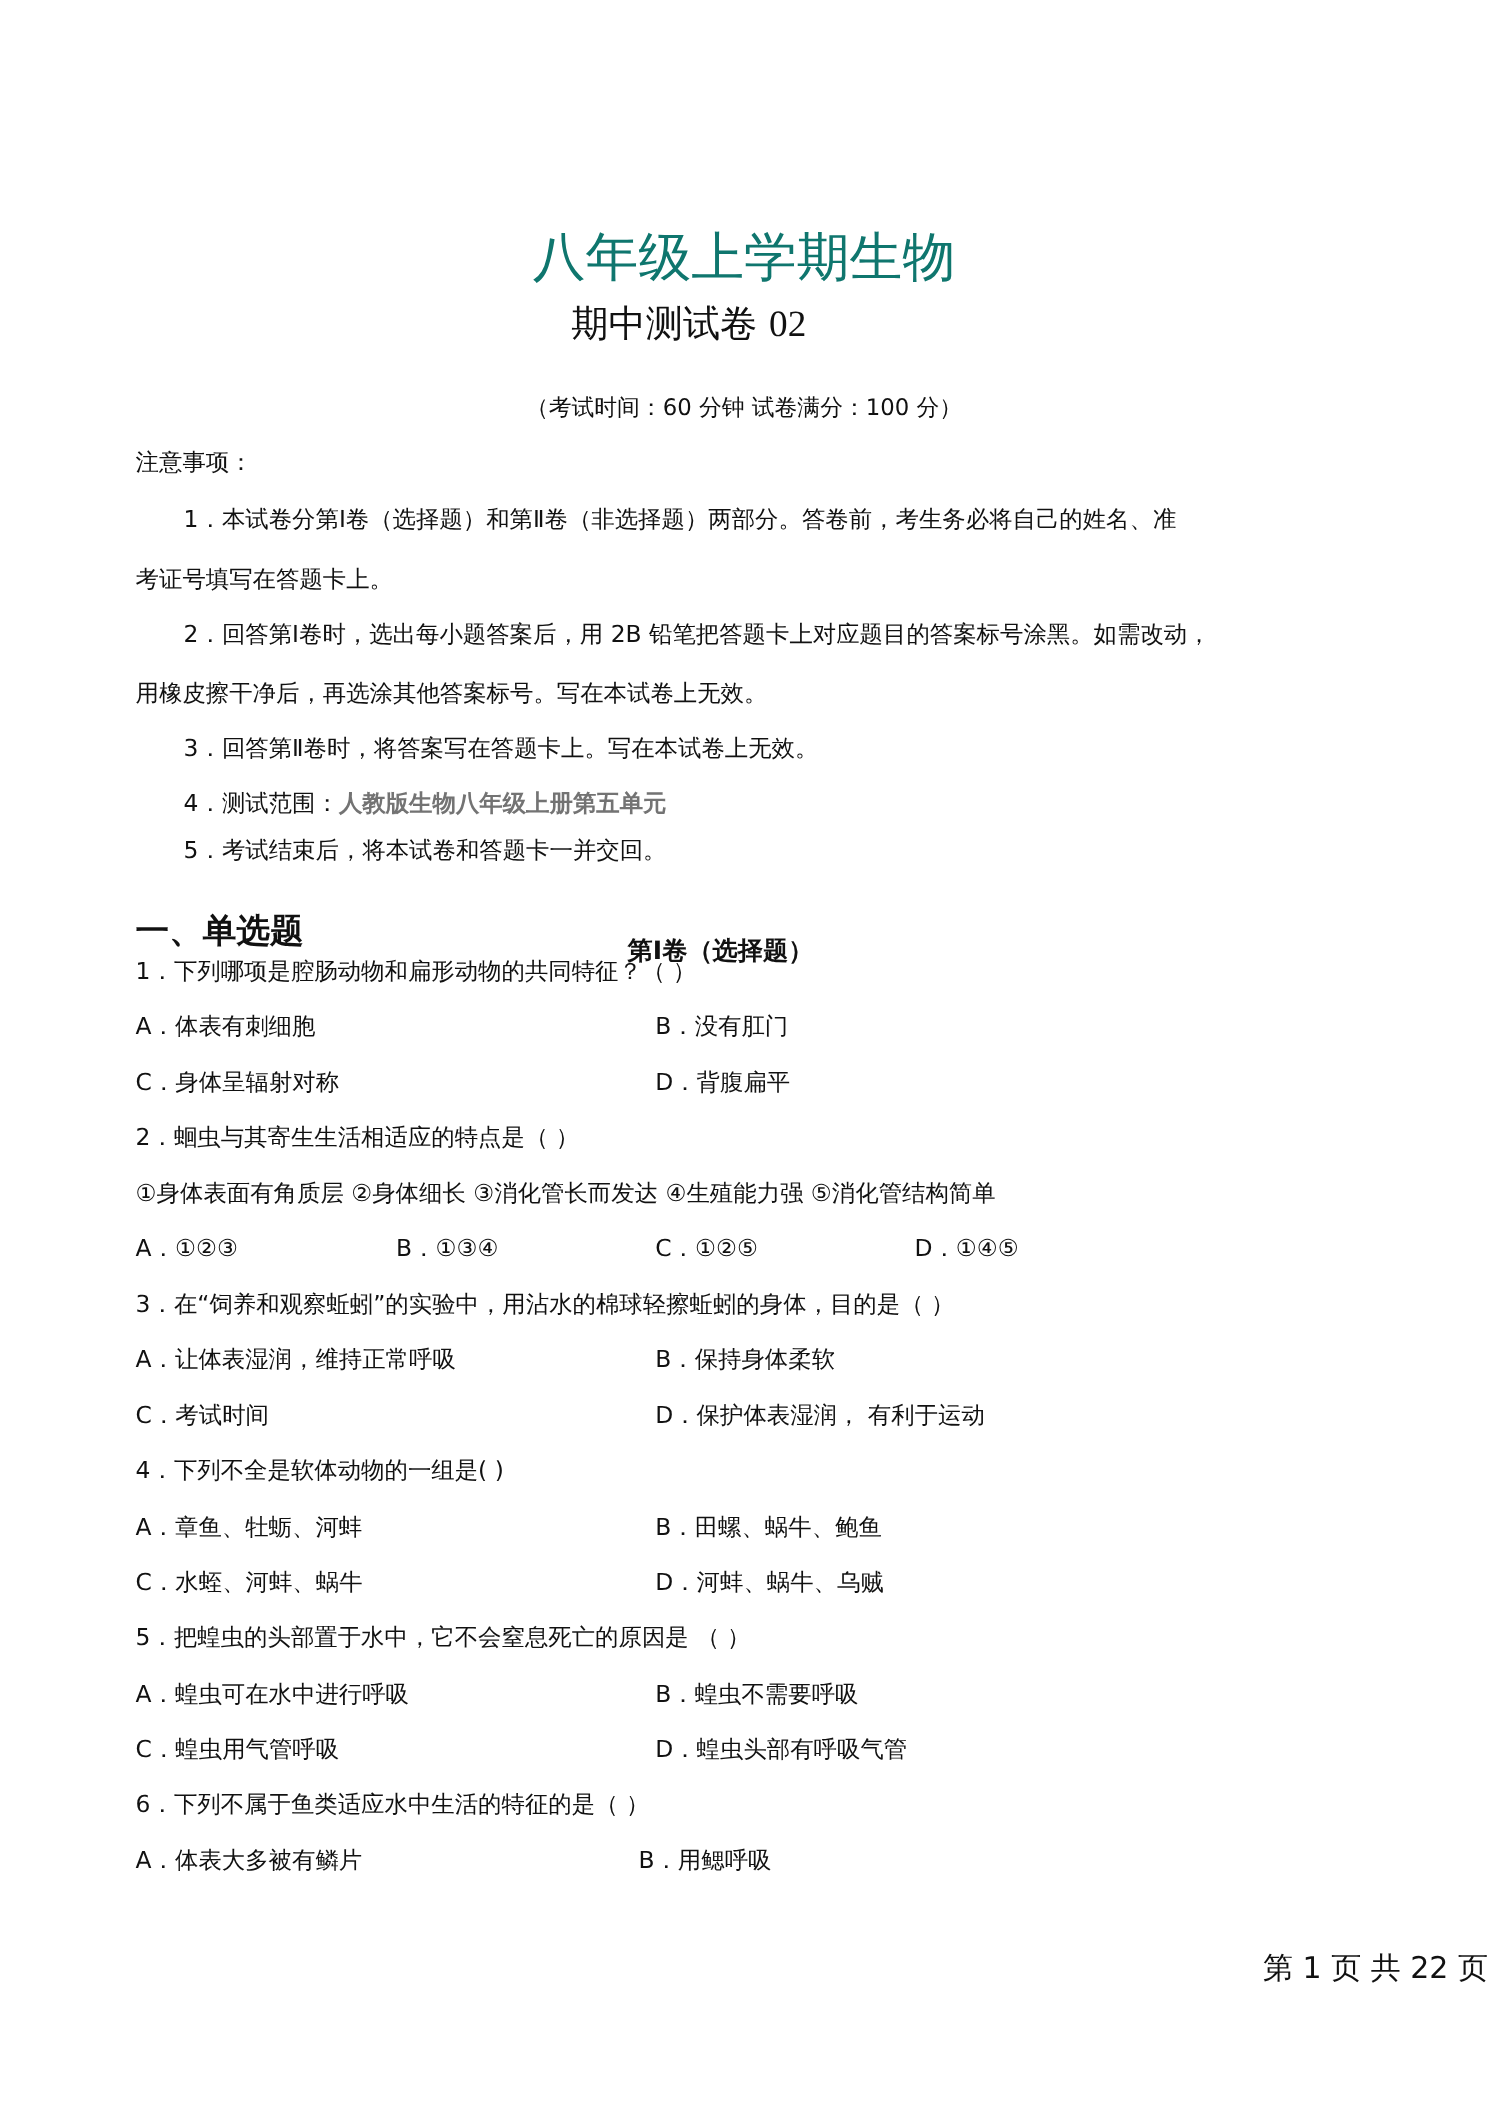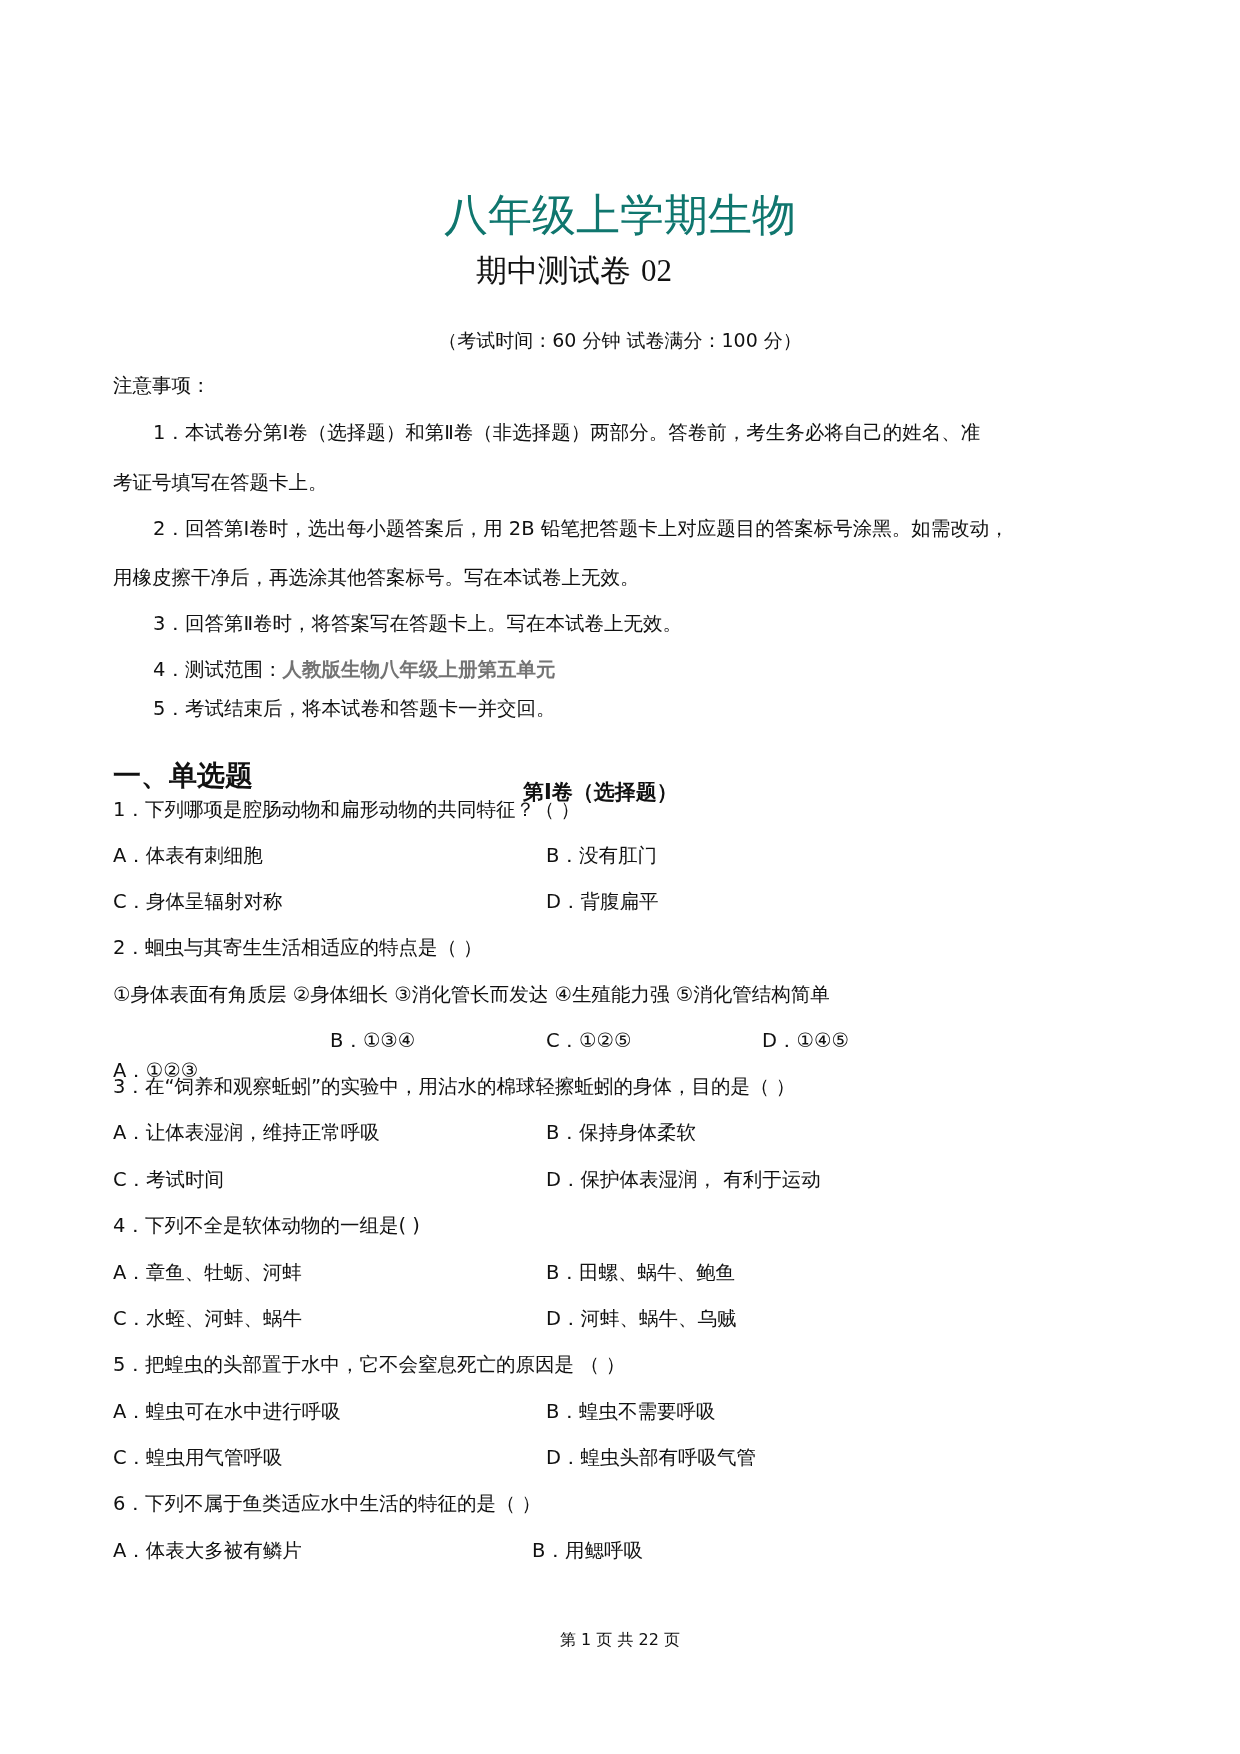--- a/index.html
+++ b/index.html
@@ -21,22 +21,22 @@
     .exam-info {
       left: 0; width: 1240px; top: 327px; text-align: center;
       font-size: 19px; line-height: 26px;
     }
     .body-text { font-size: 19.5px; line-height: 26px; }
     .red-bold { color: #737373; font-weight: bold; }
     .section-title { font-size: 21px; font-weight: bold; line-height: 28px; }
     .heading { font-size: 28px; font-weight: bold; line-height: 26px; }
     .opt { font-size: 19.5px; line-height: 26px; }
     .footer {
-      left: 0; width: 1240px; top: 1627px; text-align: center;
-      font-size: 16px; line-height: 26px;
+      left: 0; width: 1240px; top: 1627px; text-align: right;
+      font-size: 25px; line-height: 26px;
     }
   </style>
 </head>
 <body>
 
 <div class="abs title">八年级上学期生物</div>
 <div class="abs subtitle">
   <span>期中测试卷</span>
   <span class="num">02</span>
 </div>
@@ -62,21 +62,21 @@
 <div class="abs heading" style="left:113px; top:763px;">一、单选题</div>
 
 <div class="abs body-text" style="left:113px; top:797px;">1．下列哪项是腔肠动物和扁形动物的共同特征？（  ）</div>
 <div class="abs opt" style="left:113px; top:843px;">A．体表有刺细胞</div>
 <div class="abs opt" style="left:546px; top:843px;">B．没有肛门</div>
 <div class="abs opt" style="left:113px; top:889px;">C．身体呈辐射对称</div>
 <div class="abs opt" style="left:546px; top:889px;">D．背腹扁平</div>
 
 <div class="abs body-text" style="left:113px; top:935px;">2．蛔虫与其寄生生活相适应的特点是（        ）</div>
 <div class="abs body-text" style="left:113px; top:982px;">①身体表面有角质层  ②身体细长  ③消化管长而发达  ④生殖能力强     ⑤消化管结构简单</div>
-<div class="abs opt" style="left:113px; top:1058px;text-align:center;">A．①②③</div>
+<div class="abs opt" style="left:113px; top:1028px;text-align:center;">A．①②③</div>
 <div class="abs opt" style="left:330px; top:1028px;">B．①③④</div>
 <div class="abs opt" style="left:546px; top:1028px;">C．①②⑤</div>
 <div class="abs opt" style="left:762px; top:1028px;">D．①④⑤</div>
 
 <div class="abs body-text" style="left:113px; top:1074px;">3．在“饲养和观察蚯蚓”的实验中，用沾水的棉球轻擦蚯蚓的身体，目的是（  ）</div>
 <div class="abs opt" style="left:113px; top:1120px;">A．让体表湿润，维持正常呼吸</div>
 <div class="abs opt" style="left:546px; top:1120px;">B．保持身体柔软</div>
 <div class="abs opt" style="left:113px; top:1167px;">C．考试时间</div>
 <div class="abs opt" style="left:546px; top:1167px;">D．保护体表湿润， 有利于运动</div>
 

